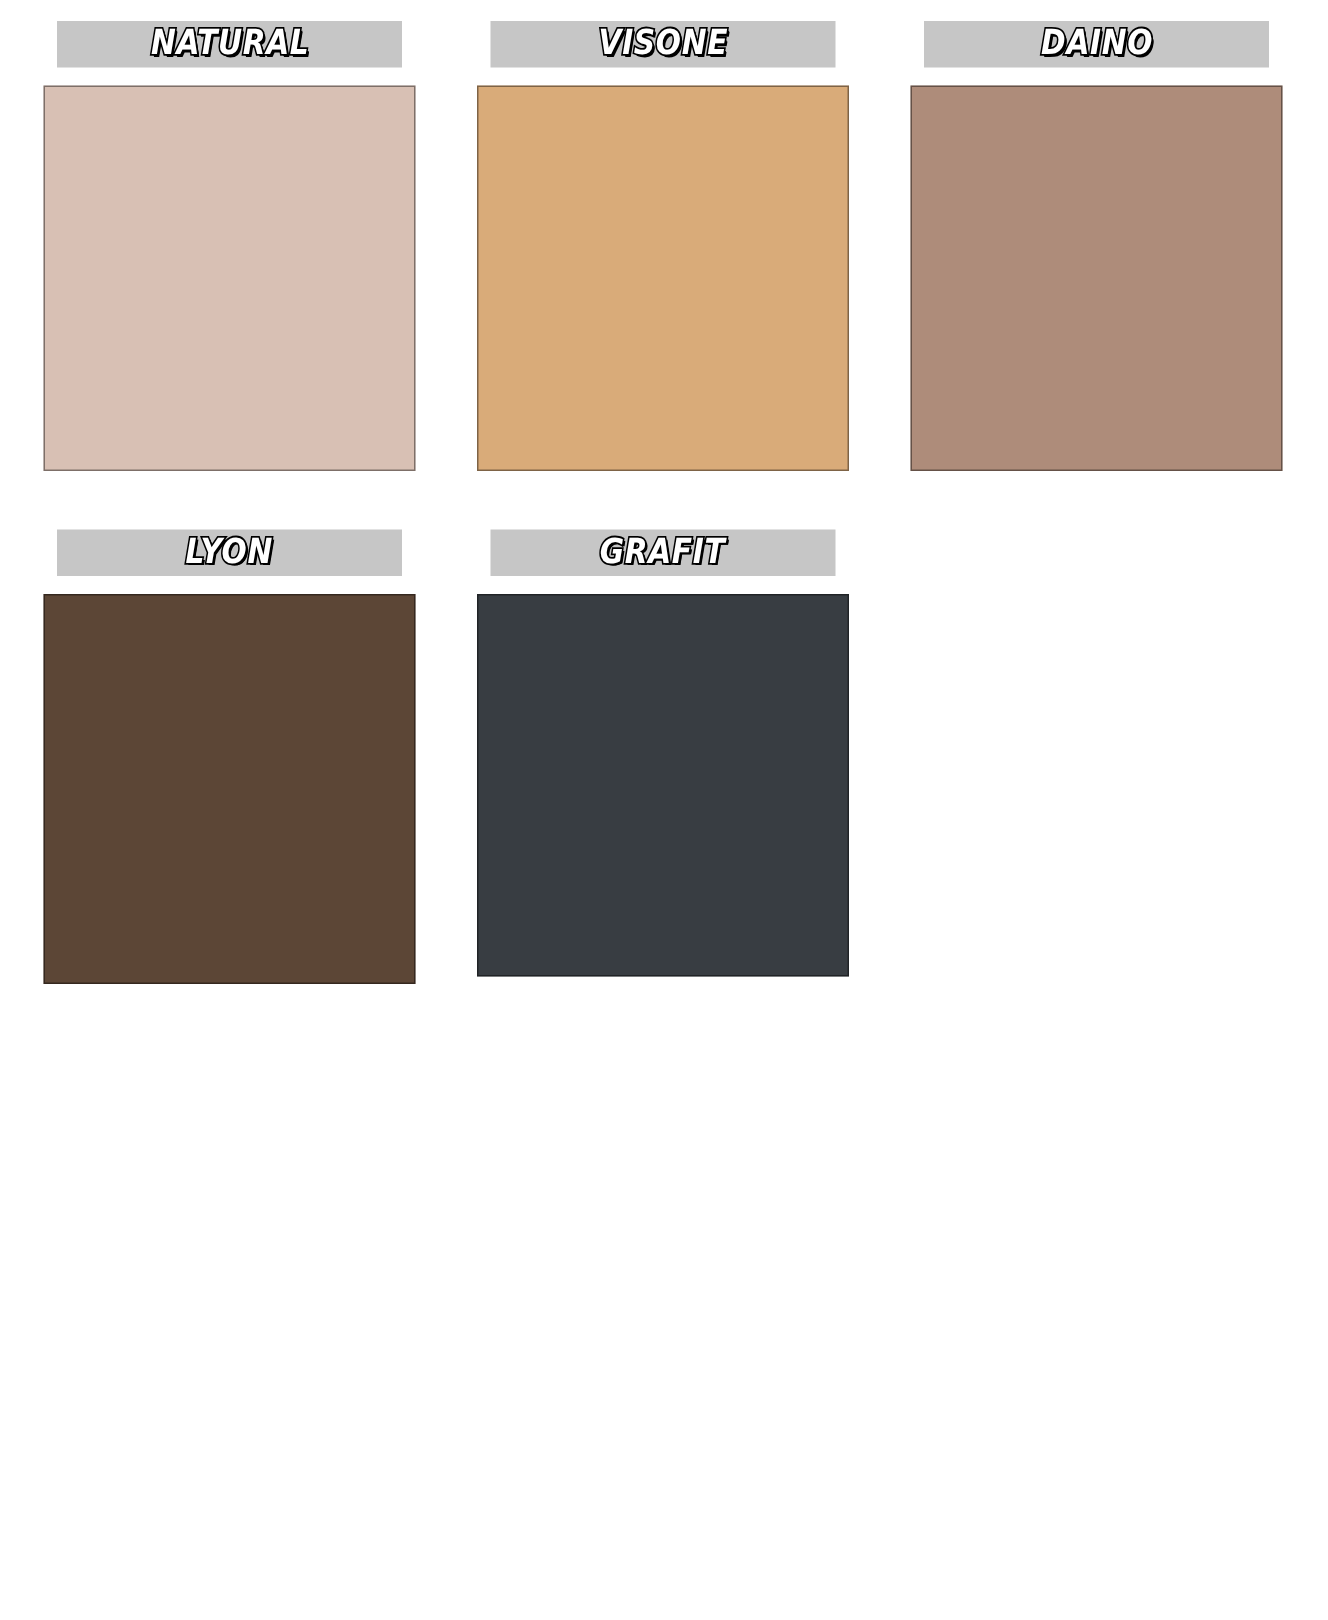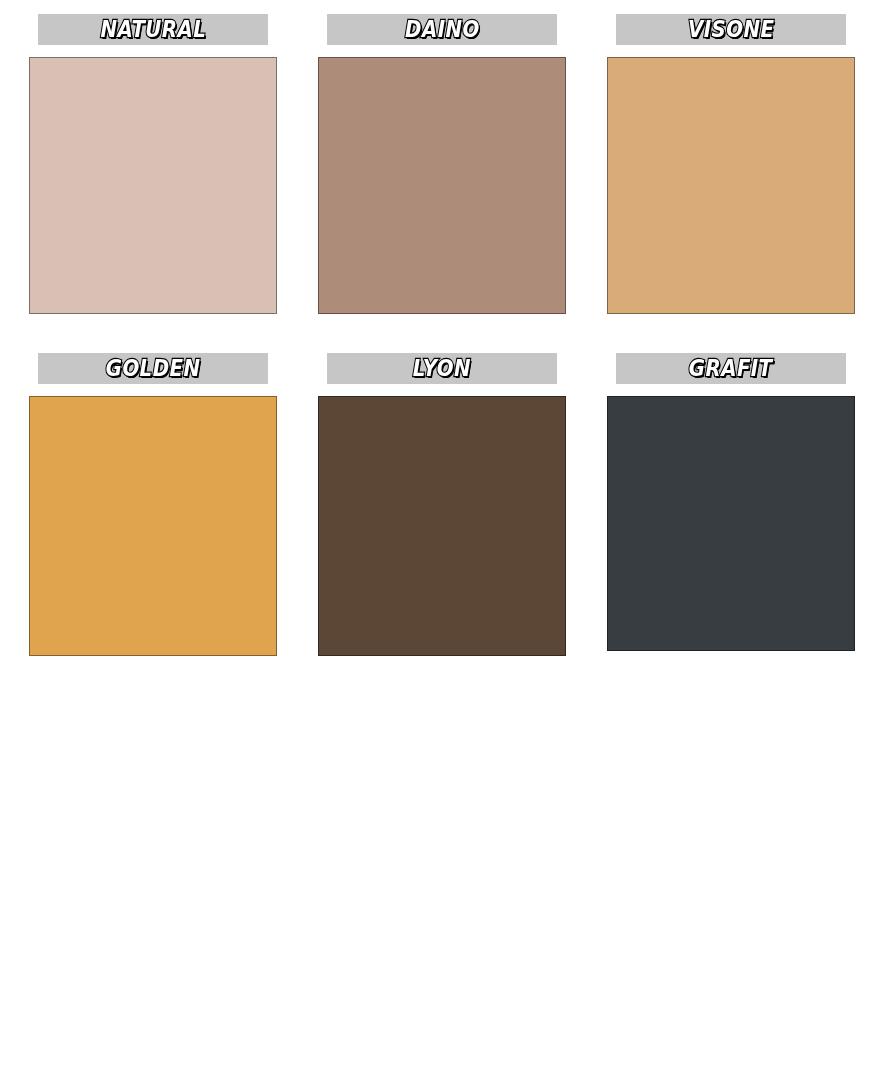--- a/index.html
+++ b/index.html
@@ -91,35 +91,29 @@
 <div class="sheet">
   <div class="swatch-grid">
       <div class="swatch-cell row-1">
         <div class="swatch-label-bar">
           <span class="swatch-label-text">NATURAL</span>
         </div>
         <div class="swatch-chip" style="background-color: rgb(216, 192, 180);"></div>
       </div>
       <div class="swatch-cell row-1">
         <div class="swatch-label-bar">
-          <span class="swatch-label-text">DAINO</span>
-        </div>
-        <div class="swatch-chip" style="background-color: rgb(174, 140, 122);"></div>
-      </div>
-      <div class="swatch-cell row-1">
-        <div class="swatch-label-bar">
           <span class="swatch-label-text">VISONE</span>
         </div>
         <div class="swatch-chip" style="background-color: rgb(217, 171, 121);"></div>
       </div>
-      <div class="swatch-cell row-2">
+      <div class="swatch-cell row-1">
         <div class="swatch-label-bar">
-          <span class="swatch-label-text">GOLDEN</span>
+          <span class="swatch-label-text">DAINO</span>
         </div>
-        <div class="swatch-chip" style="background-color: rgb(224, 164, 78);"></div>
+        <div class="swatch-chip" style="background-color: rgb(174, 140, 122);"></div>
       </div>
       <div class="swatch-cell row-2">
         <div class="swatch-label-bar">
           <span class="swatch-label-text">LYON</span>
         </div>
         <div class="swatch-chip" style="background-color: rgb(92, 70, 54);"></div>
       </div>
       <div class="swatch-cell row-3">
         <div class="swatch-label-bar">
           <span class="swatch-label-text">GRAFIT</span>

